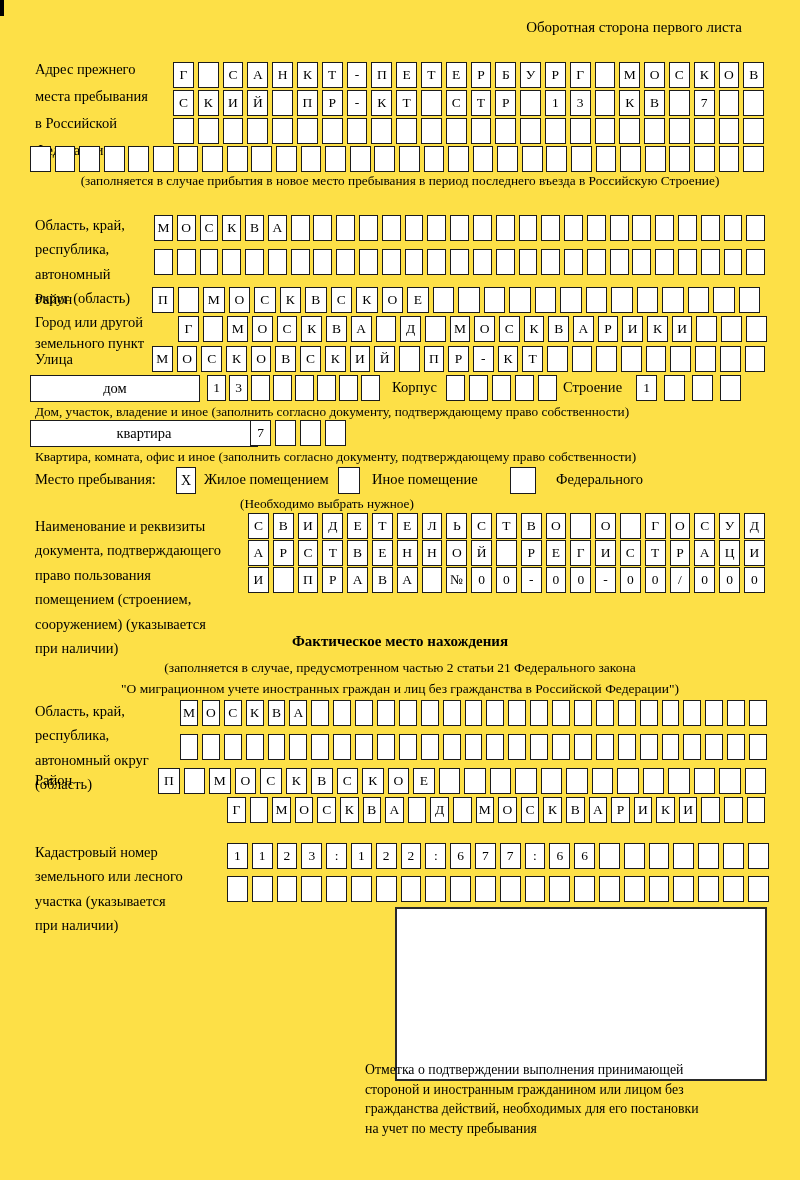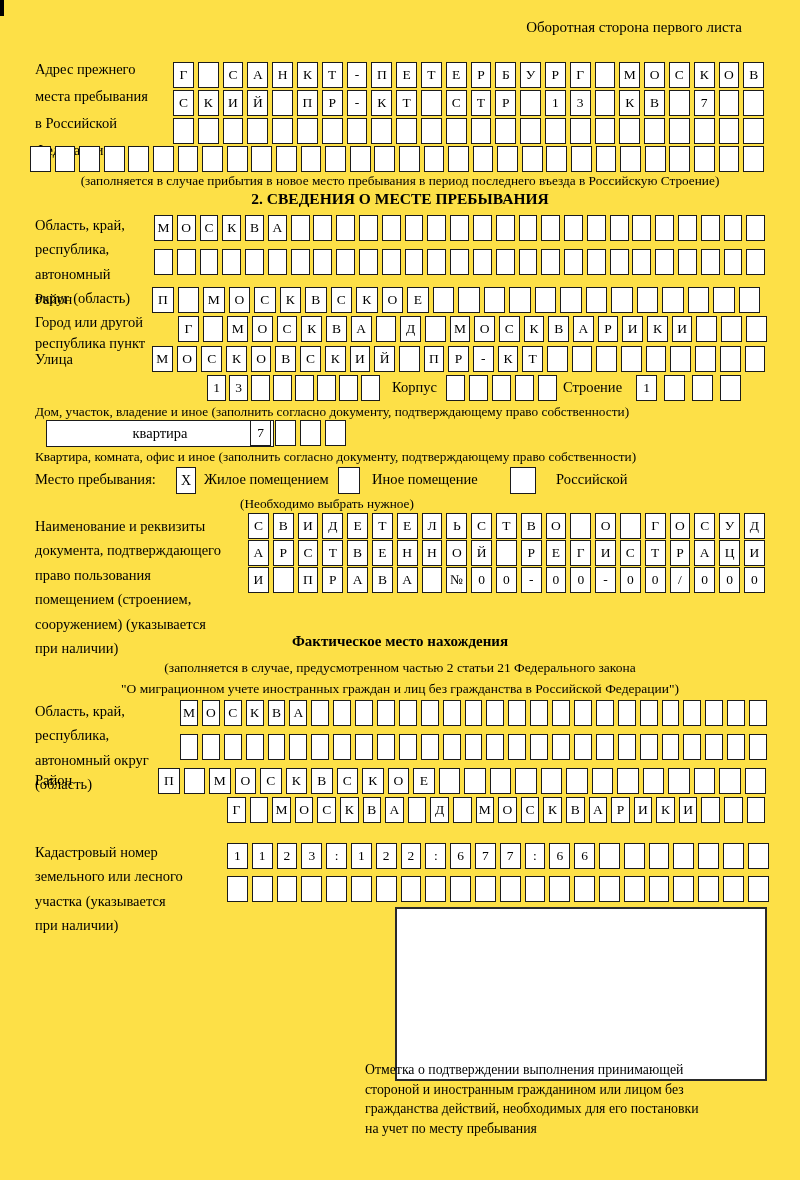--- a/index.html
+++ b/index.html
@@ -157,21 +157,20 @@
       <div class="cell"></div>
       <div class="cell"></div>
       <div class="cell"></div>
       <div class="cell"></div>
       <div class="cell"></div>
       <div class="cell"></div>
       <div class="cell"></div>
     </div>
   <div class="abs cap center" style="top:173px;">(заполняется в случае прибытия в новое место пребывания в период последнего въезда в Российскую Строение)</div>
 
-  <div class="abs center bold" style="top:190px;font-size:15.5px;">2. СВЕДЕНИЯ О МЕСТЕ ПРЕБЫВАНИЯ</div>
 
   <div class="abs lbl-tight" style="left:35px;top:213px;">
       <div>Область, край,</div>
       <div>республика,</div>
       <div>автономный</div>
       <div>округ (область)</div>
     </div>
   <div class="abs cellrow rw-27" style="left:154px;top:215px;">
       <div class="cell">М</div>
       <div class="cell">О</div>
@@ -254,21 +253,21 @@
       <div class="cell"></div>
       <div class="cell"></div>
       <div class="cell"></div>
       <div class="cell"></div>
       <div class="cell"></div>
       <div class="cell"></div>
     </div>
 
   <div class="abs lbl-2l" style="left:35px;top:312px;">
       <div>Город или другой</div>
-      <div>республика пункт</div>
+      <div>земельного пункт</div>
     </div>
   <div class="abs cellrow rw-g24" style="left:178px;top:316px;">
       <div class="cell">Г</div>
       <div class="cell"></div>
       <div class="cell">М</div>
       <div class="cell">О</div>
       <div class="cell">С</div>
       <div class="cell">К</div>
       <div class="cell">В</div>
       <div class="cell">А</div>
@@ -312,20 +311,21 @@
       <div class="cell"></div>
       <div class="cell"></div>
       <div class="cell"></div>
       <div class="cell"></div>
       <div class="cell"></div>
       <div class="cell"></div>
       <div class="cell"></div>
       <div class="cell"></div>
     </div>
 
+  <div class="abs bigbox-label" style="left:30px;top:375px;width:170px;">дом</div>
   <div class="abs cellrow rw-house" style="left:207px;top:375px;">
       <div class="cell">1</div>
       <div class="cell">3</div>
       <div class="cell"></div>
       <div class="cell"></div>
       <div class="cell"></div>
       <div class="cell"></div>
       <div class="cell"></div>
       <div class="cell"></div>
     </div>
@@ -339,36 +339,36 @@
     </div>
   <div class="abs" style="left:563px;top:379px;font-size:14.5px;">Строение</div>
   <div class="abs cellrow rw-str" style="left:636px;top:375px;">
       <div class="cell">1</div>
       <div class="cell"></div>
       <div class="cell"></div>
       <div class="cell"></div>
     </div>
   <div class="abs cap" style="left:35px;top:404px;">Дом, участок, владение и иное (заполнить согласно документу, подтверждающему право собственности)</div>
 
-  <div class="abs bigbox-label" style="left:46px;top:420px;width:228px;">квартира</div>
+  <div class="abs bigbox-label" style="left:30px;top:420px;width:228px;">квартира</div>
   <div class="abs cellrow rw-kv" style="left:250px;top:420px;">
       <div class="cell">7</div>
       <div class="cell"></div>
       <div class="cell"></div>
       <div class="cell"></div>
     </div>
   <div class="abs cap" style="left:35px;top:449px;">Квартира, комната, офис и иное (заполнить согласно документу, подтверждающему право собственности)</div>
 
   <div class="abs" style="left:35px;top:471px;font-size:14.5px;">Место пребывания:</div>
   <div class="abs chk" style="left:176px;top:467px;width:20px;">X</div>
   <div class="abs" style="left:204px;top:471px;font-size:14.5px;">Жилое помещением</div>
   <div class="abs chk" style="left:338px;top:467px;width:22px;"></div>
   <div class="abs" style="left:372px;top:471px;font-size:14.5px;">Иное помещение</div>
   <div class="abs chk" style="left:510px;top:467px;width:26px;"></div>
-  <div class="abs" style="left:556px;top:471px;font-size:14.5px;">Российской</div>
+  <div class="abs" style="left:556px;top:471px;font-size:14.5px;">Федерального</div>
   <div class="abs cap" style="left:240px;top:496px;">(Необходимо выбрать нужное)</div>
 
   <div class="abs lbl-tight" style="left:35px;top:514px;">
       <div>Наименование и реквизиты</div>
       <div>документа, подтверждающего</div>
       <div>право пользования</div>
       <div>помещением (строением,</div>
       <div>сооружением) (указывается</div>
       <div>при наличии)</div>
     </div>

